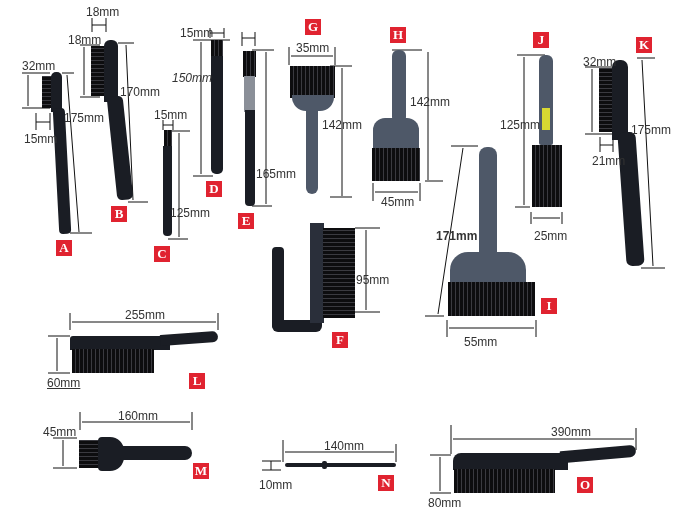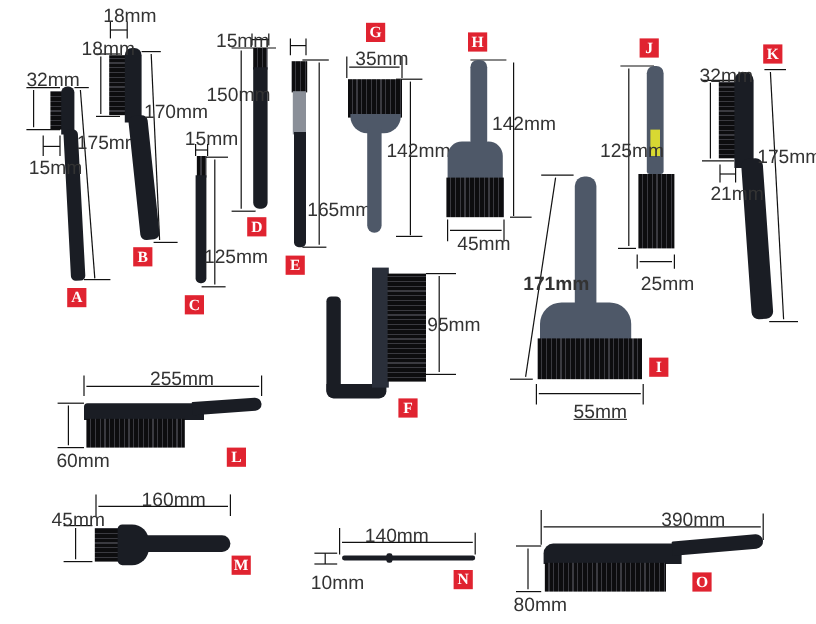--- a/index.html
+++ b/index.html
@@ -1,19 +1,19 @@
 <!DOCTYPE html>
 <html><head>
 <meta charset="utf-8">
 <style>
   html, body { margin:0; padding:0; background:#ffffff; }
   body { width:680px; height:520px; position:relative; overflow:hidden;
          font-family:"Liberation Sans", sans-serif; color:#222; }
   .abs { position:absolute; }
-  .dim { position:absolute; font-size:16px; color:#333; white-space:nowrap; line-height:1; }
+  .dim { position:absolute; font-size:12px; color:#333; white-space:nowrap; line-height:1; }
   .badge { position:absolute; width:16px; height:16px; background:#e02330; color:#fff;
            font-family:"Liberation Serif", serif; font-weight:bold; font-size:13px;
            text-align:center; line-height:16px; }
   .blk { position:absolute; background:#1a1d24; }
   .gry { position:absolute; background:#4e5868; }
   .bristle { position:absolute;
     background: repeating-linear-gradient(90deg,#0d0d0f 0 3px,#3a3a40 3px 4px); }
   .bristle-v { position:absolute;
     background: repeating-linear-gradient(0deg,#0d0d0f 0 3px,#3a3a40 3px 4px); }
   svg.lines { position:absolute; left:0; top:0; }
@@ -162,21 +162,21 @@
   <div class="blk" style="left:163px;top:146px;width:9px;height:90px;border-radius:0 0 4px 4px;"></div>
   <span class="dim" style="left:154px;top:109px;">15mm</span>
   <span class="dim" style="left:170px;top:207px;">125mm</span>
   <span class="badge" style="left:154px;top:246px;">C</span>
 </div>
 
 <div class="abs">
   <div class="bristle" style="left:211px;top:40px;width:12px;height:18px;"></div>
   <div class="blk" style="left:211px;top:56px;width:12px;height:118px;border-radius:0 0 5px 5px;"></div>
   <span class="dim" style="left:180px;top:27px;">15mm</span>
-  <span class="dim" style="left:172px;top:72px;">150mm</span>
+  <span class="dim" style="left:172px;top:72px;font-style:italic;">150mm</span>
   <span class="badge" style="left:206px;top:181px;">D</span>
 </div>
 
 <div class="abs">
   <div class="bristle" style="left:243px;top:51px;width:13px;height:26px;"></div>
   <div class="abs" style="left:244px;top:76px;width:11px;height:36px;background:#8a8f98;"></div>
   <div class="blk" style="left:245px;top:110px;width:10px;height:96px;border-radius:0 0 4px 4px;"></div>
   <span class="dim" style="left:256px;top:168px;">165mm</span>
   <span class="badge" style="left:238px;top:213px;">E</span>
 </div>
@@ -188,39 +188,39 @@
   <div class="gry" style="left:306px;top:108px;width:12px;height:86px;border-radius:0 0 6px 6px;"></div>
   <span class="dim" style="left:296px;top:42px;">35mm</span>
   <span class="dim" style="left:322px;top:119px;">142mm</span>
 </div>
 
 <div class="abs">
   <div class="blk" style="left:272px;top:247px;width:12px;height:84px;border-radius:4px 4px 0 6px;"></div>
   <div class="blk" style="left:272px;top:320px;width:50px;height:12px;border-radius:0 0 6px 6px;"></div>
   <div class="gry" style="left:310px;top:223px;width:14px;height:100px;background:#2a2f3a;"></div>
   <div class="bristle-v" style="left:323px;top:228px;width:32px;height:90px;"></div>
-  <span class="dim" style="left:356px;top:264px;">95mm</span>
+  <span class="dim" style="left:356px;top:274px;">95mm</span>
   <span class="badge" style="left:332px;top:332px;">F</span>
 </div>
 
 <div class="abs">
   <span class="badge" style="left:390px;top:27px;">H</span>
   <div class="gry" style="left:392px;top:50px;width:14px;height:70px;border-radius:6px 6px 3px 3px;"></div>
   <div class="gry" style="left:373px;top:118px;width:46px;height:32px;border-radius:12px 12px 2px 2px;"></div>
   <div class="bristle" style="left:372px;top:148px;width:48px;height:33px;"></div>
   <span class="dim" style="left:410px;top:96px;">142mm</span>
   <span class="dim" style="left:381px;top:196px;">45mm</span>
 </div>
 
 <div class="abs">
   <div class="gry" style="left:479px;top:147px;width:18px;height:110px;border-radius:8px 8px 4px 4px;"></div>
   <div class="gry" style="left:450px;top:252px;width:76px;height:32px;border-radius:18px 18px 2px 2px;"></div>
   <div class="bristle" style="left:448px;top:282px;width:87px;height:34px;"></div>
   <span class="dim" style="left:436px;top:230px;font-weight:bold;">171mm</span>
-  <span class="dim" style="left:478px;top:336px;text-decoration:underline;">55mm</span>
+  <span class="dim" style="left:464px;top:336px;">55mm</span>
   <span class="badge" style="left:541px;top:298px;">I</span>
 </div>
 
 <div class="abs">
   <span class="badge" style="left:533px;top:32px;">J</span>
   <div class="gry" style="left:539px;top:55px;width:14px;height:90px;border-radius:6px 6px 2px 2px;"></div>
   <div class="abs" style="left:542px;top:108px;width:8px;height:22px;background:#d8d832;"></div>
   <div class="bristle" style="left:532px;top:145px;width:30px;height:62px;"></div>
   <span class="dim" style="left:500px;top:119px;">125mm</span>
   <span class="dim" style="left:534px;top:230px;">25mm</span>
@@ -234,35 +234,35 @@
   <span class="dim" style="left:583px;top:56px;">32mm</span>
   <span class="dim" style="left:592px;top:155px;">21mm</span>
   <span class="dim" style="left:631px;top:124px;">175mm</span>
 </div>
 
 <div class="abs">
   <span class="dim" style="left:125px;top:309px;">255mm</span>
   <div class="blk" style="left:70px;top:336px;width:100px;height:14px;border-radius:3px 0 0 0;"></div>
   <div class="blk" style="left:160px;top:333px;width:58px;height:11px;border-radius:2px 12px 12px 2px;transform:rotate(-4deg);"></div>
   <div class="bristle" style="left:72px;top:349px;width:82px;height:24px;"></div>
-  <span class="dim" style="left:47px;top:377px;">60mm</span>
+  <span class="dim" style="left:47px;top:377px;text-decoration:underline;">60mm</span>
   <span class="badge" style="left:189px;top:373px;">L</span>
 </div>
 
 <div class="abs">
   <span class="dim" style="left:118px;top:410px;">160mm</span>
   <span class="dim" style="left:43px;top:426px;">45mm</span>
   <div class="bristle-v" style="left:79px;top:440px;width:22px;height:28px;"></div>
   <div class="blk" style="left:98px;top:437px;width:26px;height:34px;border-radius:4px 14px 14px 4px;"></div>
   <div class="blk" style="left:120px;top:446px;width:72px;height:14px;border-radius:4px 14px 14px 4px;"></div>
   <span class="badge" style="left:193px;top:463px;">M</span>
 </div>
 
 <div class="abs">
-  <span class="dim" style="left:304px;top:440px;">140mm</span>
+  <span class="dim" style="left:324px;top:440px;">140mm</span>
   <div class="blk" style="left:285px;top:463px;width:111px;height:4px;border-radius:2px;"></div>
   <div class="blk" style="left:322px;top:461px;width:5px;height:8px;border-radius:2px;"></div>
   <span class="dim" style="left:259px;top:479px;">10mm</span>
   <span class="badge" style="left:378px;top:475px;">N</span>
 </div>
 
 <div class="abs">
   <span class="dim" style="left:551px;top:426px;">390mm</span>
   <div class="blk" style="left:453px;top:453px;width:115px;height:17px;border-radius:8px 0 0 0;"></div>
   <div class="blk" style="left:560px;top:448px;width:76px;height:12px;border-radius:2px 12px 12px 2px;transform:rotate(-5deg);"></div>

